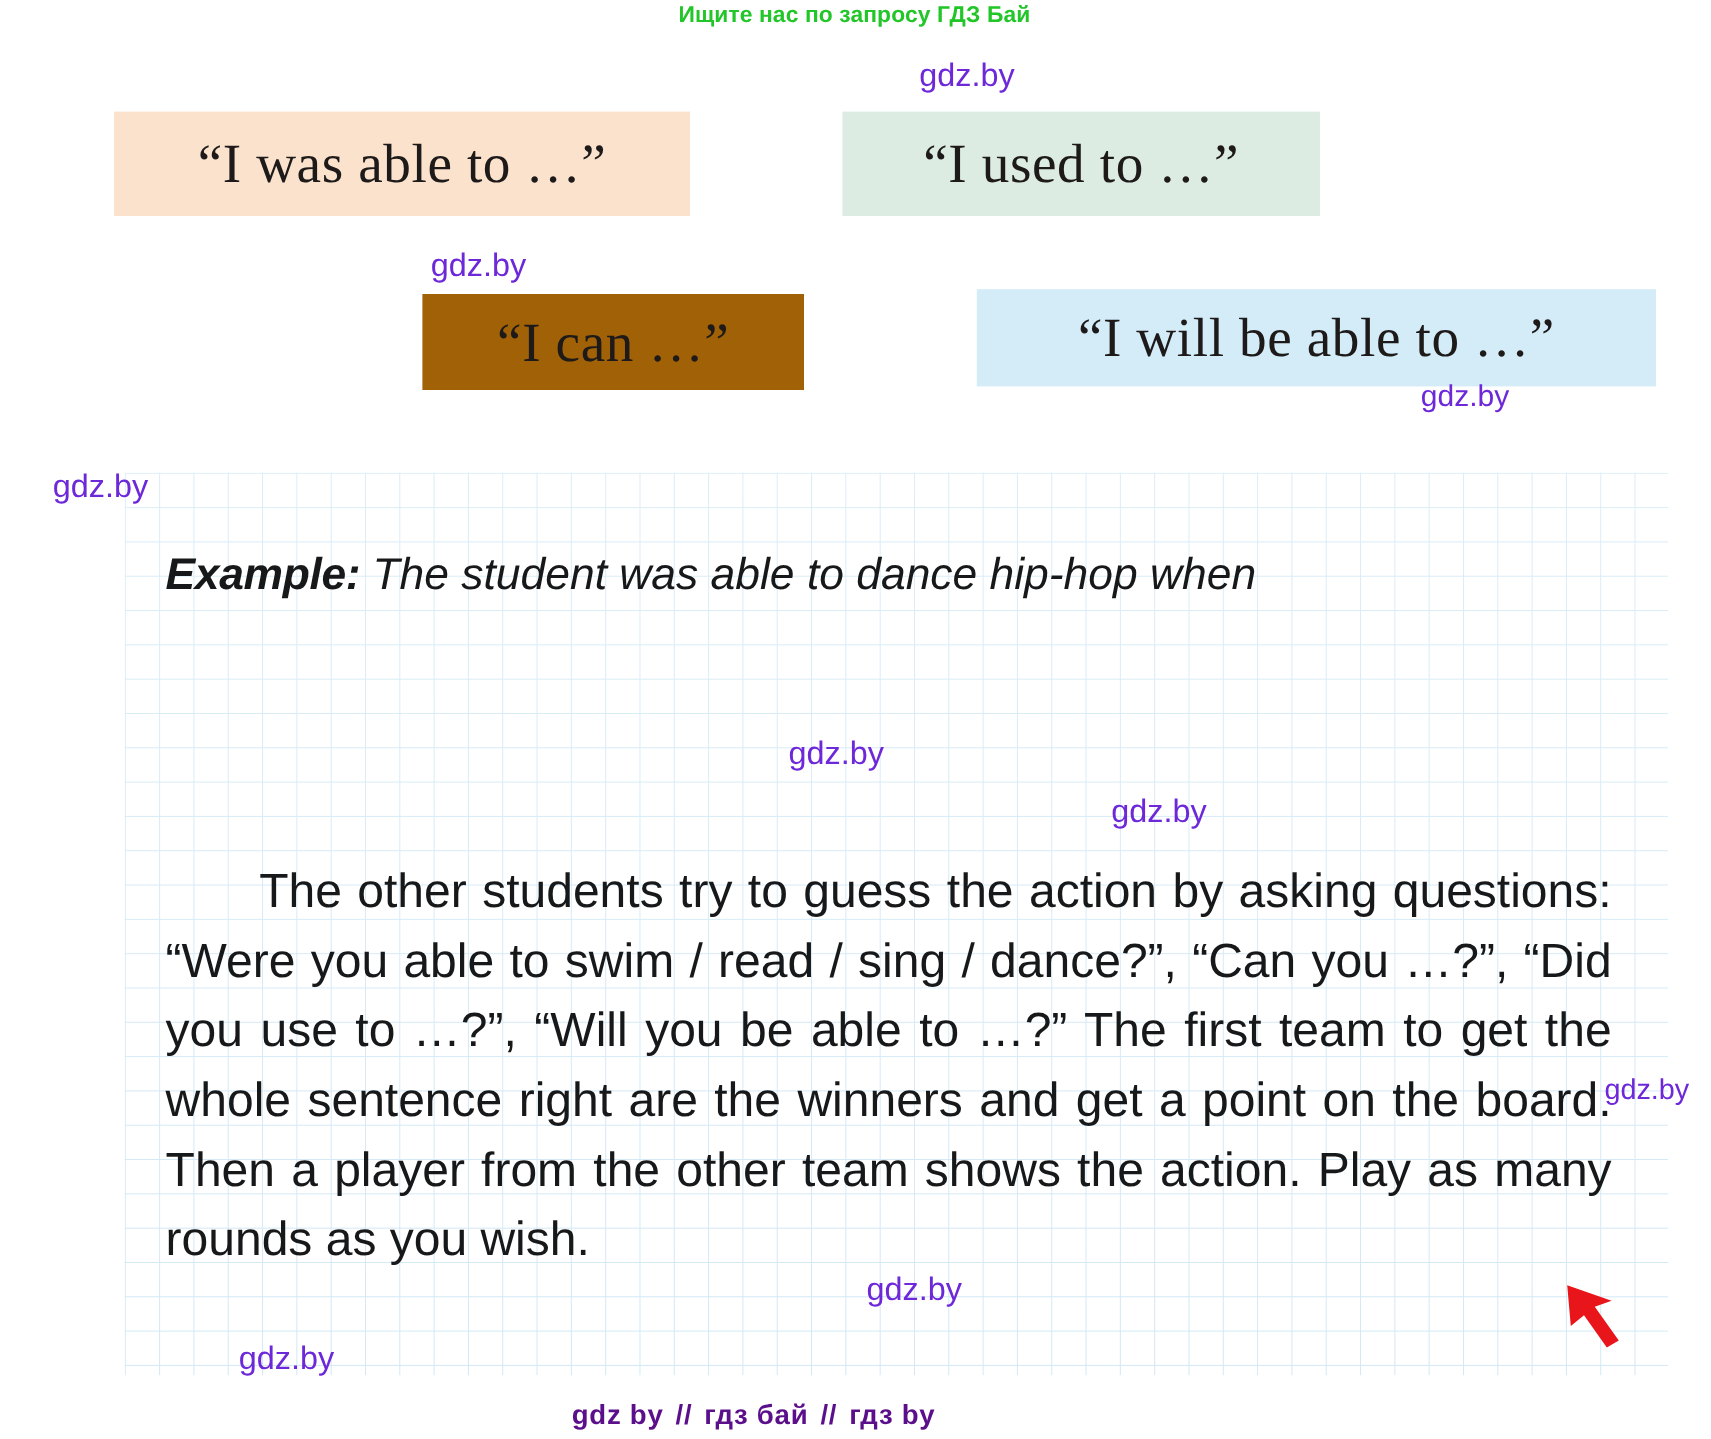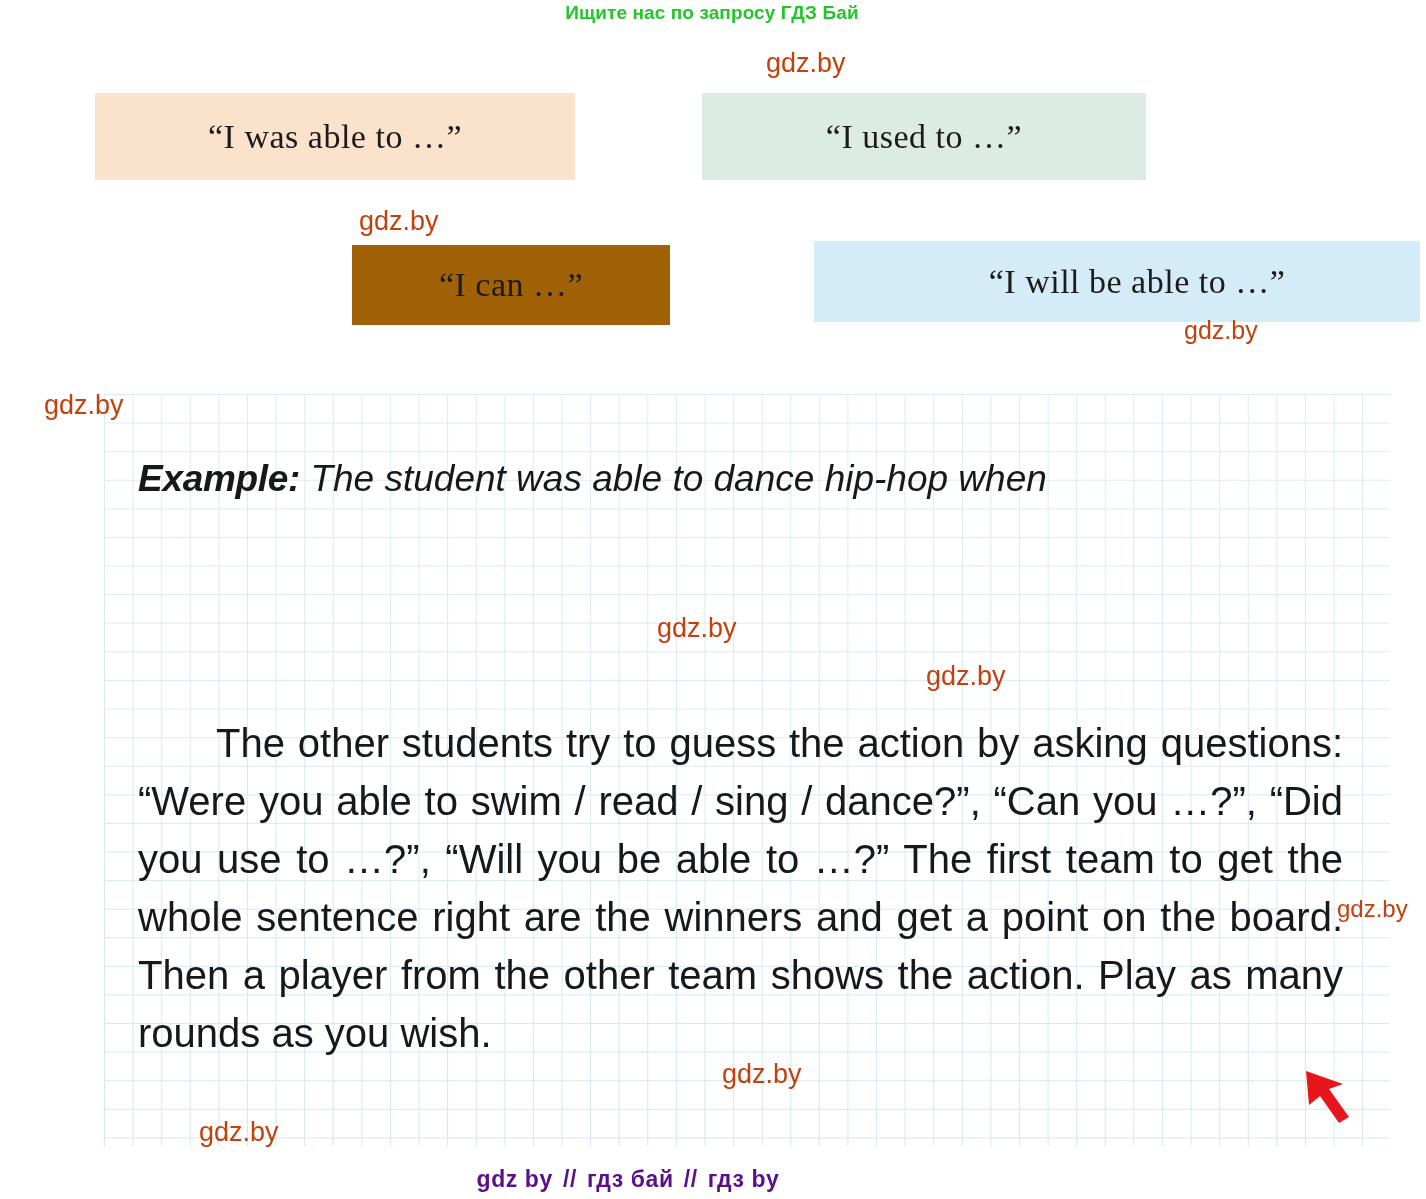--- a/index.html
+++ b/index.html
@@ -29,29 +29,29 @@
     letter-spacing: 0.1px;
   }
 
   
   .phrase-box {
     position: absolute;
     display: flex;
     align-items: center;
     justify-content: center;
     font-family: "Liberation Serif", serif;
-    font-size: 34px;
+    font-size: 46px;
     color: #1d1a19;
     white-space: nowrap;
     letter-spacing: 0.5px;
   }
   .box-was-able  { left: 95px;  top: 93px;  width: 480px; height: 87px;  background: #fae2cd; }
-  .box-used-to   { left: 702px; top: 93px;  width: 444px; height: 87px;  background: #dcece3; }
+  .box-used-to   { left: 702px; top: 93px;  width: 398px; height: 87px;  background: #dcece3; }
   .box-i-can     { left: 352px; top: 245px; width: 318px; height: 80px;  background: #a16207; }
-  .box-will-able { left: 814px; top: 241px; width: 566px; height: 81px;  background: #d3ecf8; padding-left: 40px; }
+  .box-will-able { left: 814px; top: 241px; width: 566px; height: 81px;  background: #d3ecf8; }
 
   
   .grid-panel {
     position: absolute;
     left: 104px;
     top: 394px;
     width: 1286px;
     height: 752px;
     background-color: #ffffff;
     background-image:
@@ -105,21 +105,21 @@
     color: #17181a;
     text-align: justify;
     text-indent: 78px;
     z-index: 3;
   }
 
   
   .wm {
     position: absolute;
     font-family: "Liberation Sans", sans-serif;
-    color: #c2410c;
+    color: #6d28d9;
     white-space: nowrap;
     z-index: 4;
   }
   .wm-top-center { left: 766px;  top: 48px;   font-size: 27px; }
   .wm-left-mid   { left: 359px;  top: 206px;  font-size: 27px; }
   .wm-blue-below { left: 1184px; top: 316px;  font-size: 25px; }
   .wm-far-left   { left: 44px;   top: 390px;  font-size: 27px; }
   .wm-hiphop     { left: 657px;  top: 613px;  font-size: 27px; }
   .wm-mid-right  { left: 926px;  top: 661px;  font-size: 27px; }
   .wm-right-para { left: 1337px; top: 895px;  font-size: 24px; }

